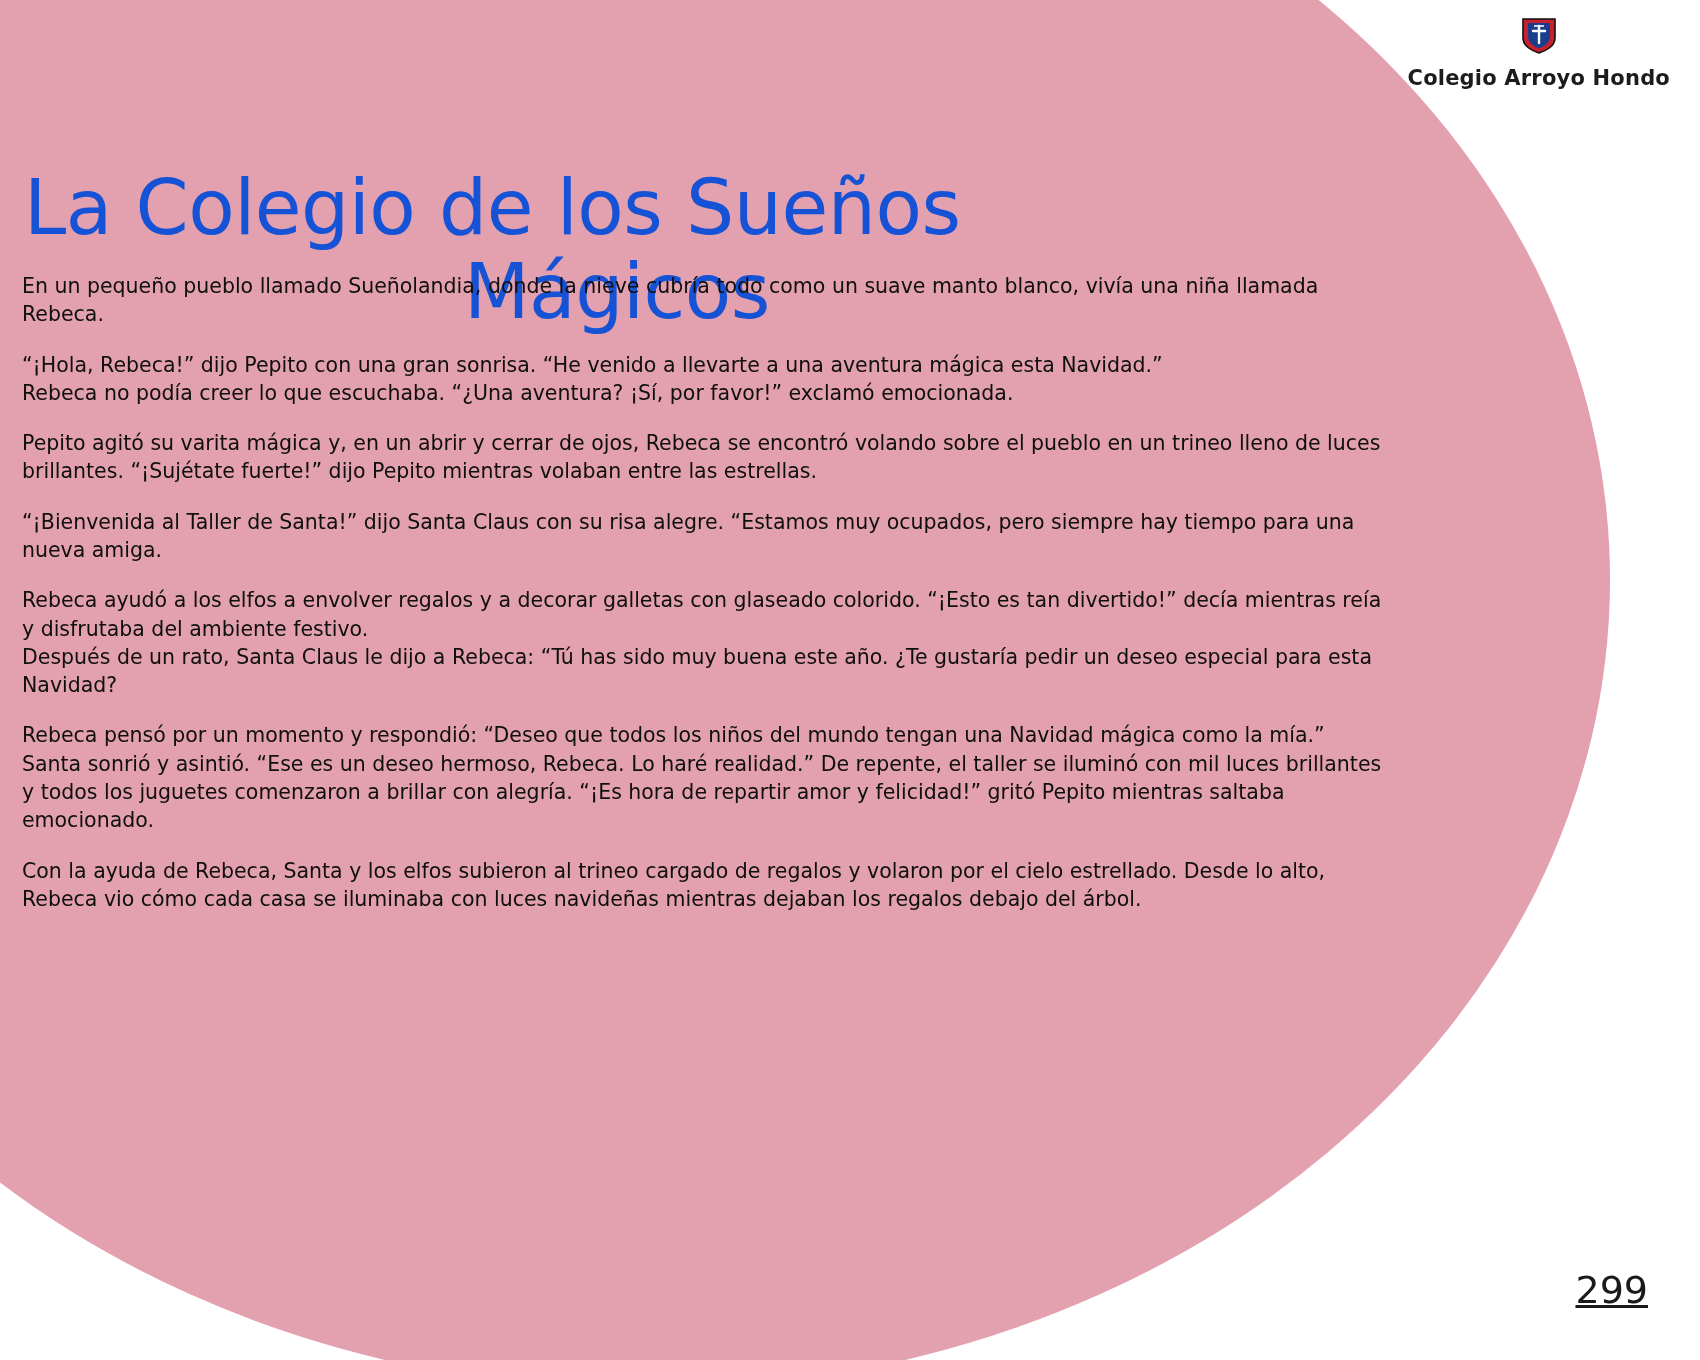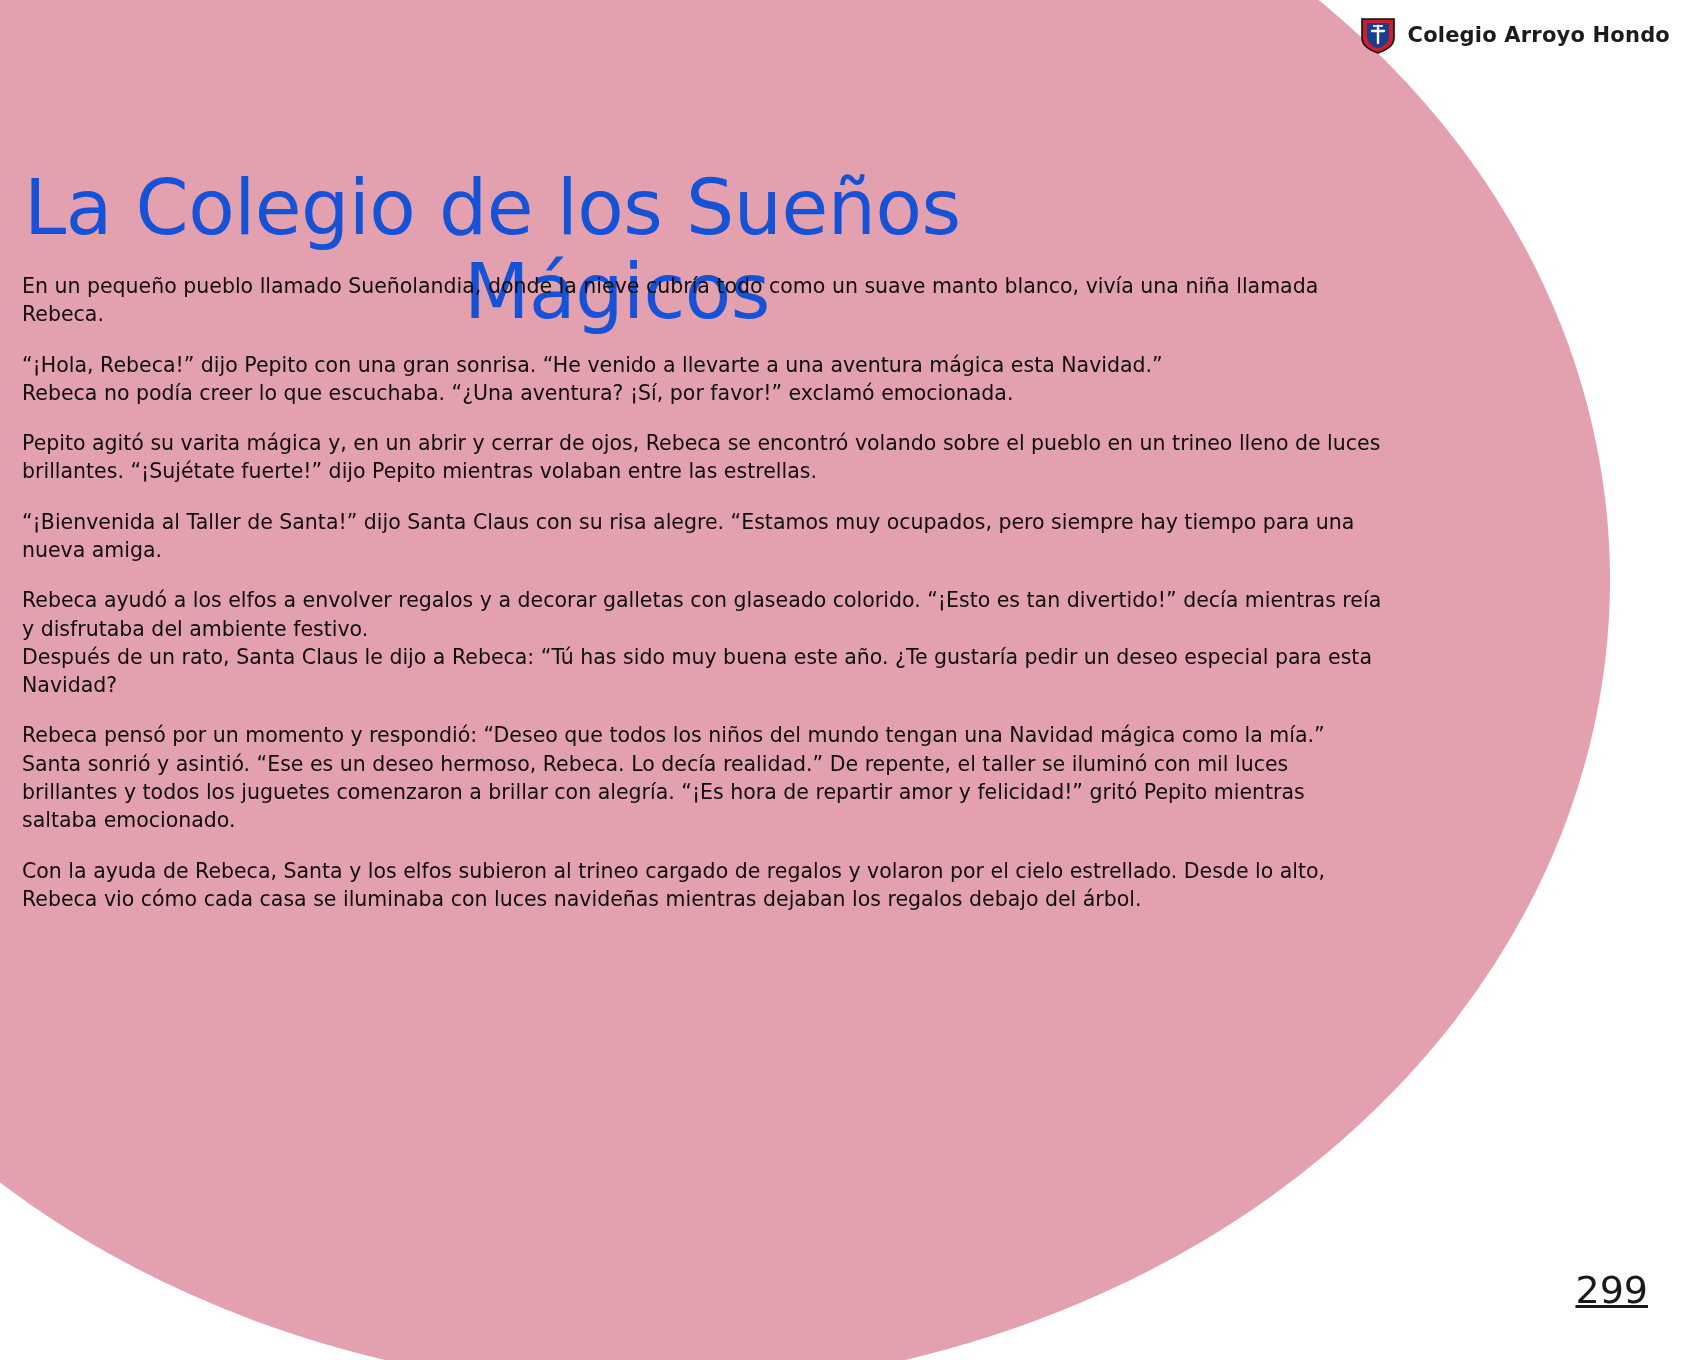--- a/index.html
+++ b/index.html
@@ -29,20 +29,21 @@
 
   
   .brand {
     position: absolute;
     top: 16px;
     right: 30px;
     display: flex;
     align-items: center;
     gap: 12px;
     z-index: 5;
+    flex-direction: column;
   }
   .brand-logo {
     width: 36px;
     height: 38px;
     position: relative;
   }
   .brand-name {
     font-size: 21px;
     font-weight: bold;
     color: #1c1c1c;
@@ -139,21 +140,21 @@
     </p>
     <p>
       <span class="ln">“¡Bienvenida al Taller de Santa!” dijo Santa Claus con su risa alegre. “Estamos muy ocupados, pero siempre hay tiempo para una nueva amiga.</span>
     </p>
     <p>
       <span class="ln">Rebeca ayudó a los elfos a envolver regalos y a decorar galletas con glaseado colorido. “¡Esto es tan divertido!” decía mientras reía y disfrutaba del ambiente festivo.</span>
       <span class="ln">Después de un rato, Santa Claus le dijo a Rebeca: “Tú has sido muy buena este año. ¿Te gustaría pedir un deseo especial para esta Navidad?</span>
     </p>
     <p>
       <span class="ln">Rebeca pensó por un momento y respondió: “Deseo que todos los niños del mundo tengan una Navidad mágica como la mía.”</span>
-      <span class="ln">Santa sonrió y asintió. “Ese es un deseo hermoso, Rebeca. Lo decía realidad.” De repente, el taller se iluminó con mil luces brillantes y todos los juguetes comenzaron a brillar con alegría. “¡Es hora de repartir amor y felicidad!” gritó Pepito mientras saltaba emocionado.</span>
+      <span class="ln">Santa sonrió y asintió. “Ese es un deseo hermoso, Rebeca. Lo haré realidad.” De repente, el taller se iluminó con mil luces brillantes y todos los juguetes comenzaron a brillar con alegría. “¡Es hora de repartir amor y felicidad!” gritó Pepito mientras saltaba emocionado.</span>
     </p>
     <p>
       <span class="ln">Con la ayuda de Rebeca, Santa y los elfos subieron al trineo cargado de regalos y volaron por el cielo estrellado. Desde lo alto, Rebeca vio cómo cada casa se iluminaba con luces navideñas mientras dejaban los regalos debajo del árbol.</span>
     </p>
   </div>
 
 </div>
 
 <div class="page-number">299</div>
 

